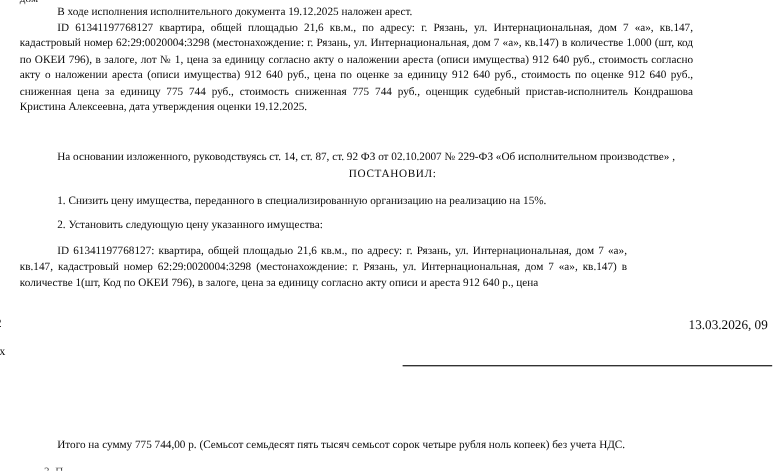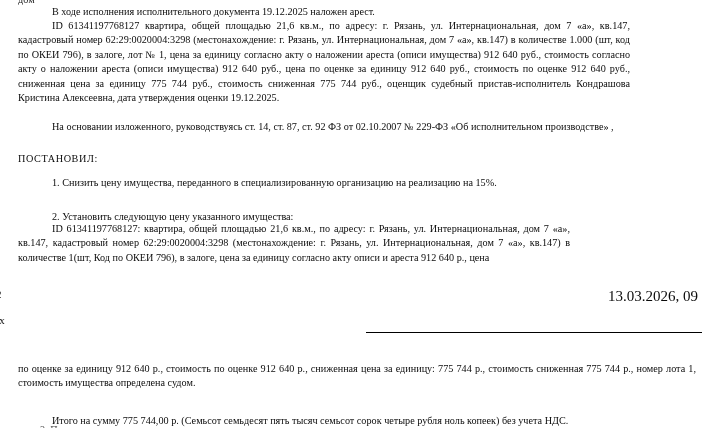--- a/index.html
+++ b/index.html
@@ -67,46 +67,45 @@
   }
   .block-main {
     position: absolute;
     left: 0;
     top: 15px;
     width: 640px;
   }
   .block-osnov {
     position: absolute;
     left: 0;
-    top: 116px;
+    top: 132px;
     width: 654px;
   }
   .center {
-    text-align: left;
+    text-align: center;
     text-indent: 0;
     letter-spacing: 0.6px;
   }
   .block-postanovil {
     position: absolute;
     left: 0;
     top: 148px;
     width: 706px;
   }
   .block-item1 {
     position: absolute;
     left: 0;
     top: 172px;
     width: 664px;
   }
   .block-item2 {
     position: absolute;
     left: 0;
     top: 194px;
     width: 706px;
-    margin-top: 12px;
   }
   .block-id2 {
     position: absolute;
     left: 0;
     top: 218px;
     width: 580px;
   }
   
   .footer-row {
     position: absolute;
@@ -119,21 +118,21 @@
     position: absolute;
     left: -4px;
     top: 0;
     font-size: 11px;
     color: #0b0b0b;
   }
   .footer-right {
     position: absolute;
     right: 8px;
     top: 0;
-    font-size: 15px;
+    font-size: 12px;
     color: #0b0b0b;
     white-space: nowrap;
   }
   .url-row {
     position: absolute;
     left: 0;
     top: 312px;
     width: 706px;
     height: 24px;
   }
@@ -172,21 +171,20 @@
     position: absolute;
     left: 0;
     top: 18px;
     width: 706px;
   }
   .b-line2 {
     position: absolute;
     left: 0;
     top: 54px;
     width: 706px;
-    margin-top: 16px;
   }
   .b-clip {
     position: absolute;
     left: 40px;
     top: 84px;
     font-size: 10.2px;
     color: #4a4a4a;
     overflow: hidden;
     height: 5px;
   }
@@ -236,22 +234,19 @@
   </div>
 
   <div class="url-row">
     <div class="url-left">ох</div>
     <div class="rule"></div>
   </div>
 
   <div class="page-gap"></div>
 
   <div class="doc-bottom">
-    <div class="b-line1">
-      <p class="txt para" style="padding-left:18px;">по оценке за единицу 912 640 р., стоимость по оценке 912 640 р., сниженная цена за единицу: 775 744 р., стоимость сниженная 775 744 р., номер лота 1, стоимость имущества определена судом.</p>
-    </div>
     <div class="b-line2">
       <p class="txt para indent">Итого на сумму 775 744,00 р. (Семьсот семьдесят пять тысяч семьсот сорок четыре рубля ноль копеек) без учета НДС.</p>
     </div>
     <div class="b-clip">3. П</div>
   </div>
 
 </div>
 
 </body></html>

